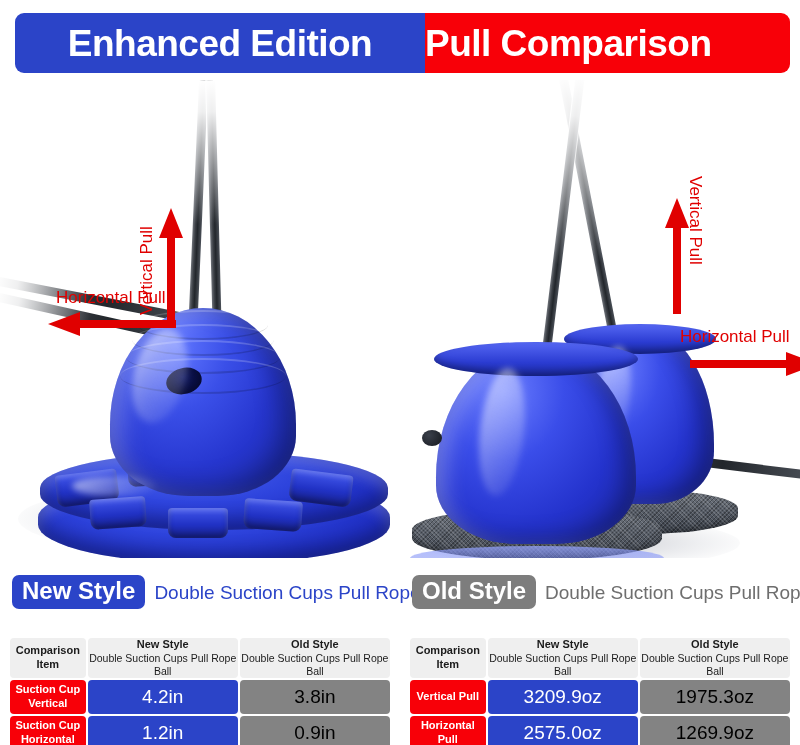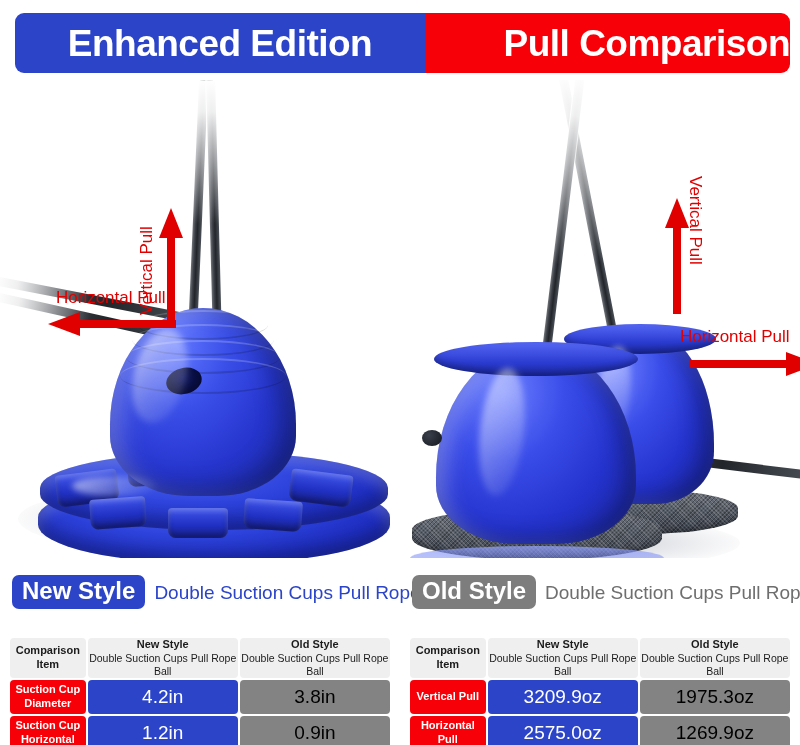--- a/index.html
+++ b/index.html
@@ -32,21 +32,21 @@
     background: #2b44c8;
     display: flex;
     align-items: center;
     justify-content: center;
   }
   .banner-right {
     flex: 1;
     background: #f80008;
     display: flex;
     align-items: center;
-    justify-content: flex-end;
+    justify-content: flex-start;
   }
   .banner-text {
     color: #ffffff;
     font-size: 37px;
     font-weight: bold;
     letter-spacing: -0.5px;
     white-space: nowrap;
     line-height: 1;
   }
 
@@ -392,21 +392,21 @@
         <span class="th-sub">Double Suction Cups Pull Rope Ball</span>
       </td>
       <td class="th-val col-value">
         <span>Old Style</span>
         <span class="th-sub">Double Suction Cups Pull Rope Ball</span>
       </td>
     </tr>
     <tr>
       <td class="row-label">
         <span>Suction Cup</span><br>
-        <span>Diameter</span>
+        <span>Vertical</span>
       </td>
       <td class="cell-new">4.2in</td>
       <td class="cell-old">3.8in</td>
     </tr>
     <tr>
       <td class="row-label">
         <span>Suction Cup</span><br>
         <span>Horizontal</span>
       </td>
       <td class="cell-new">1.2in</td>

